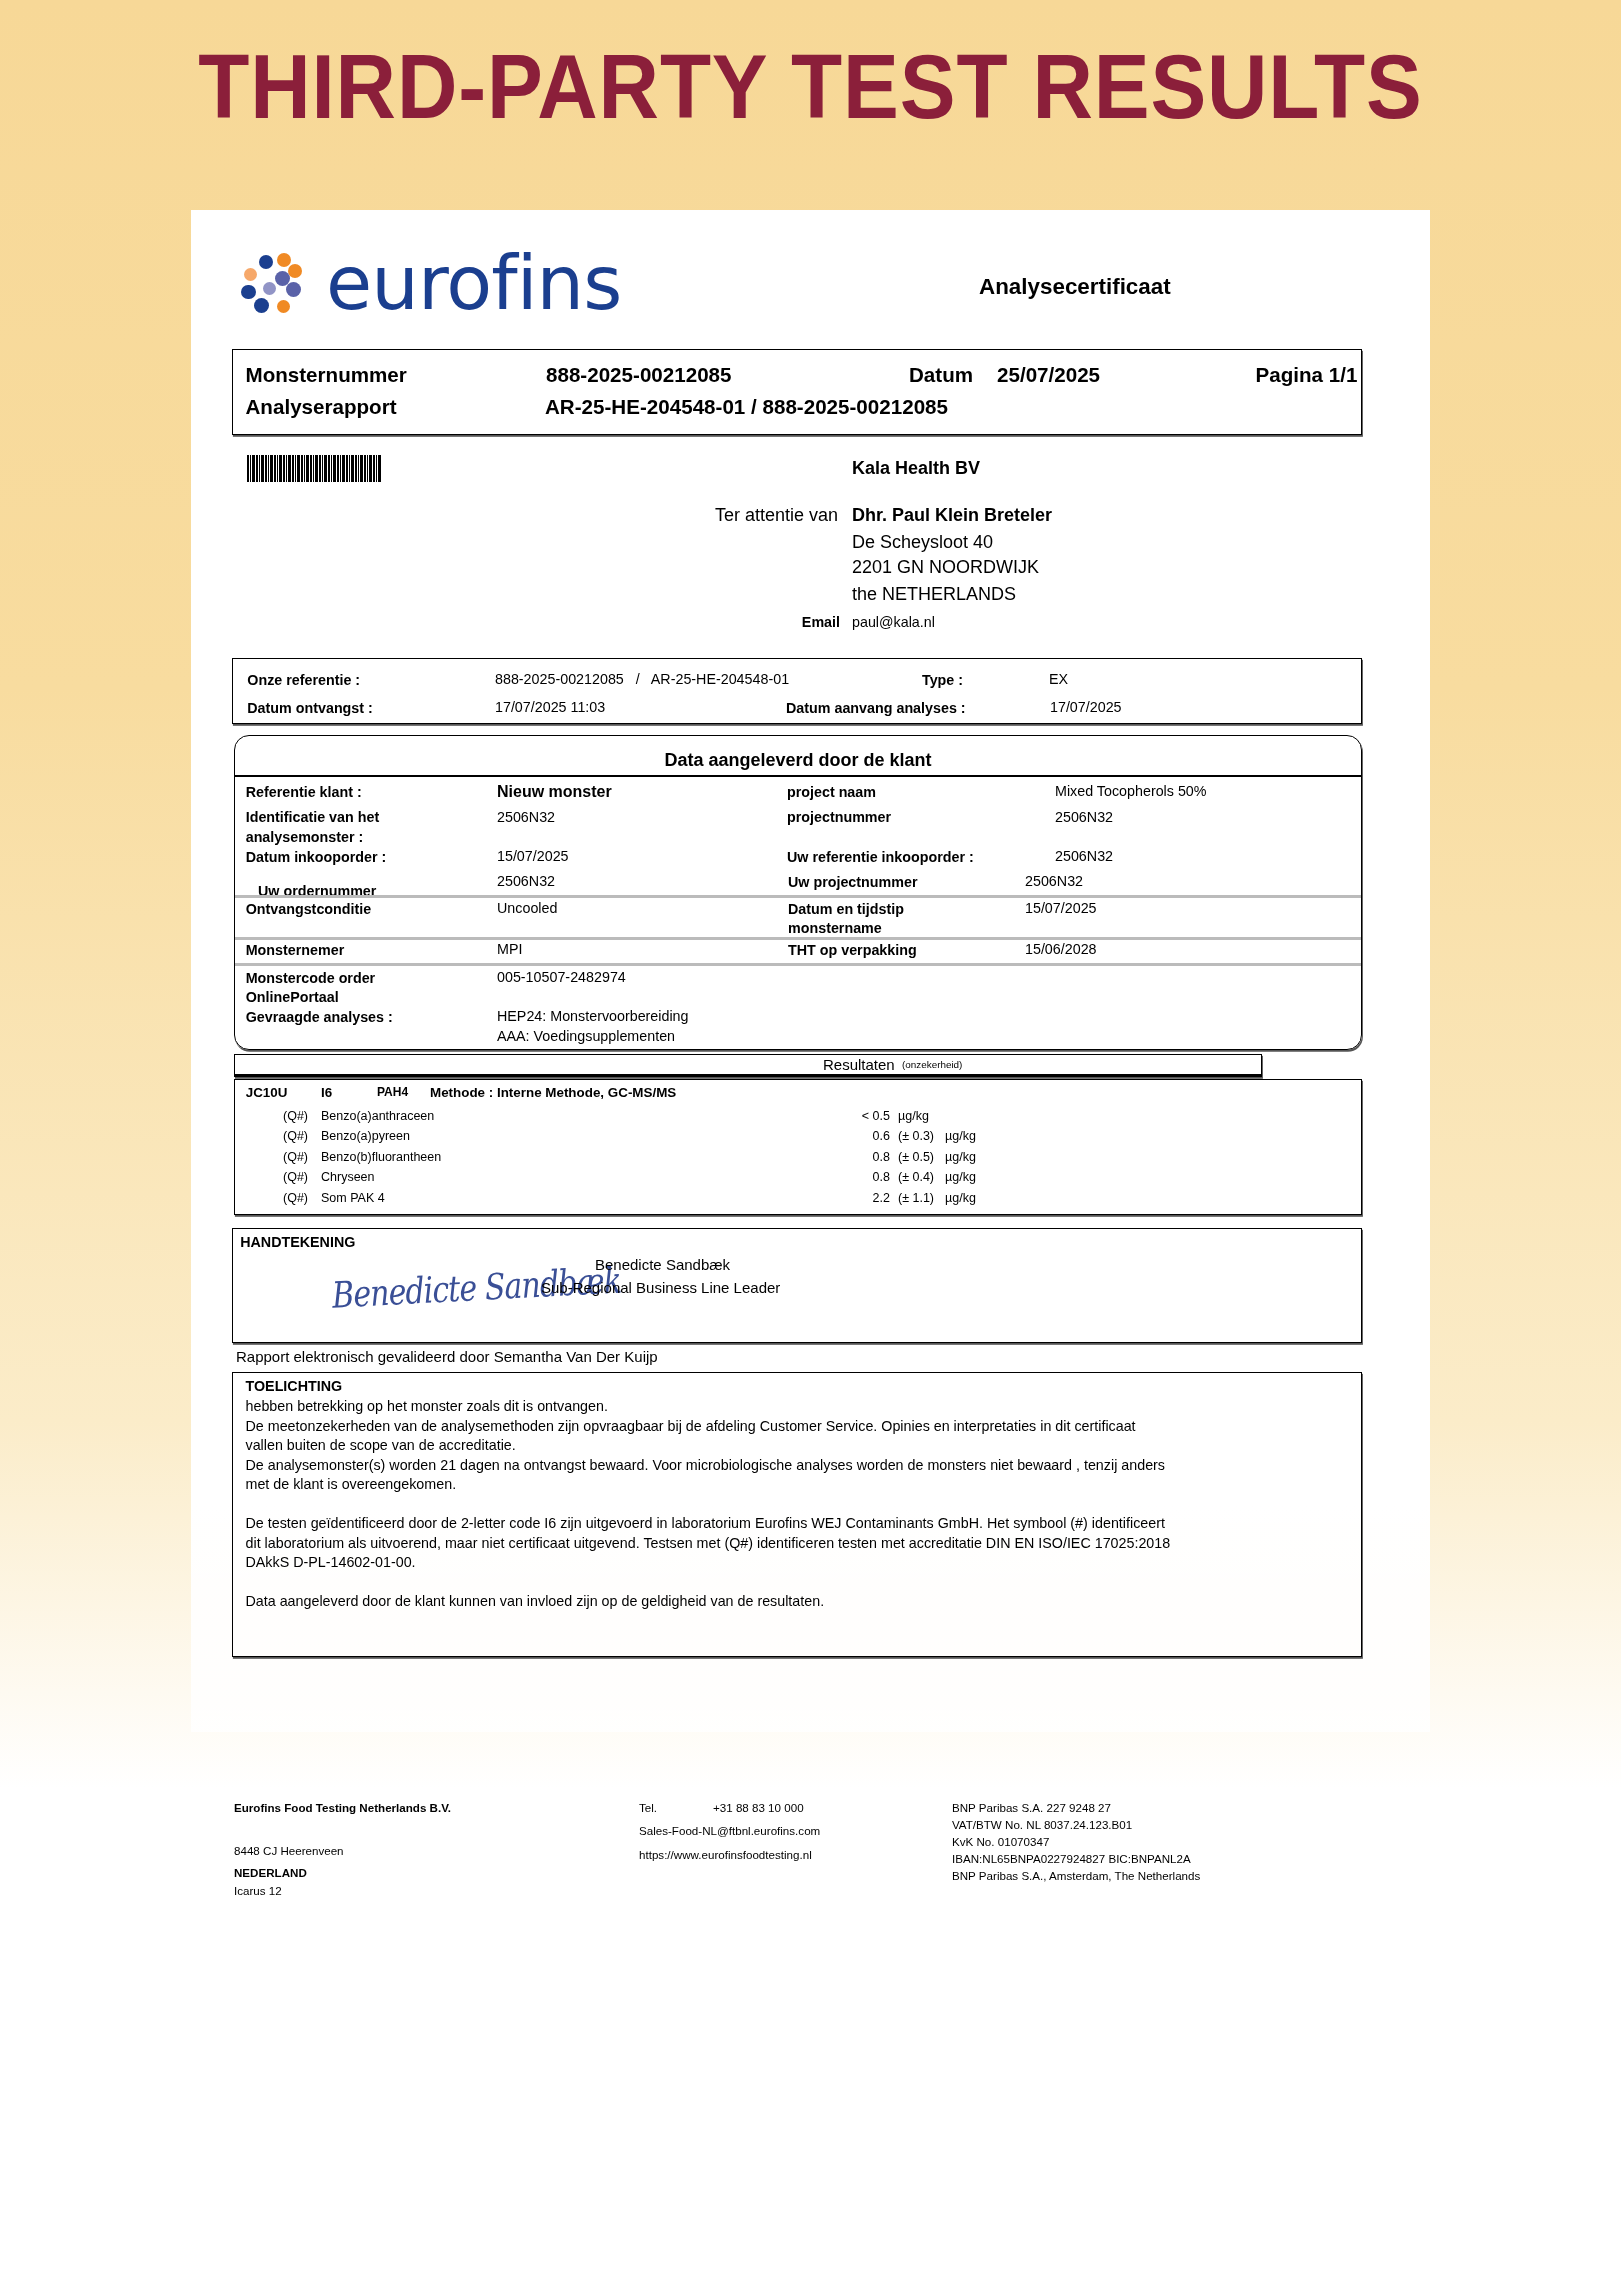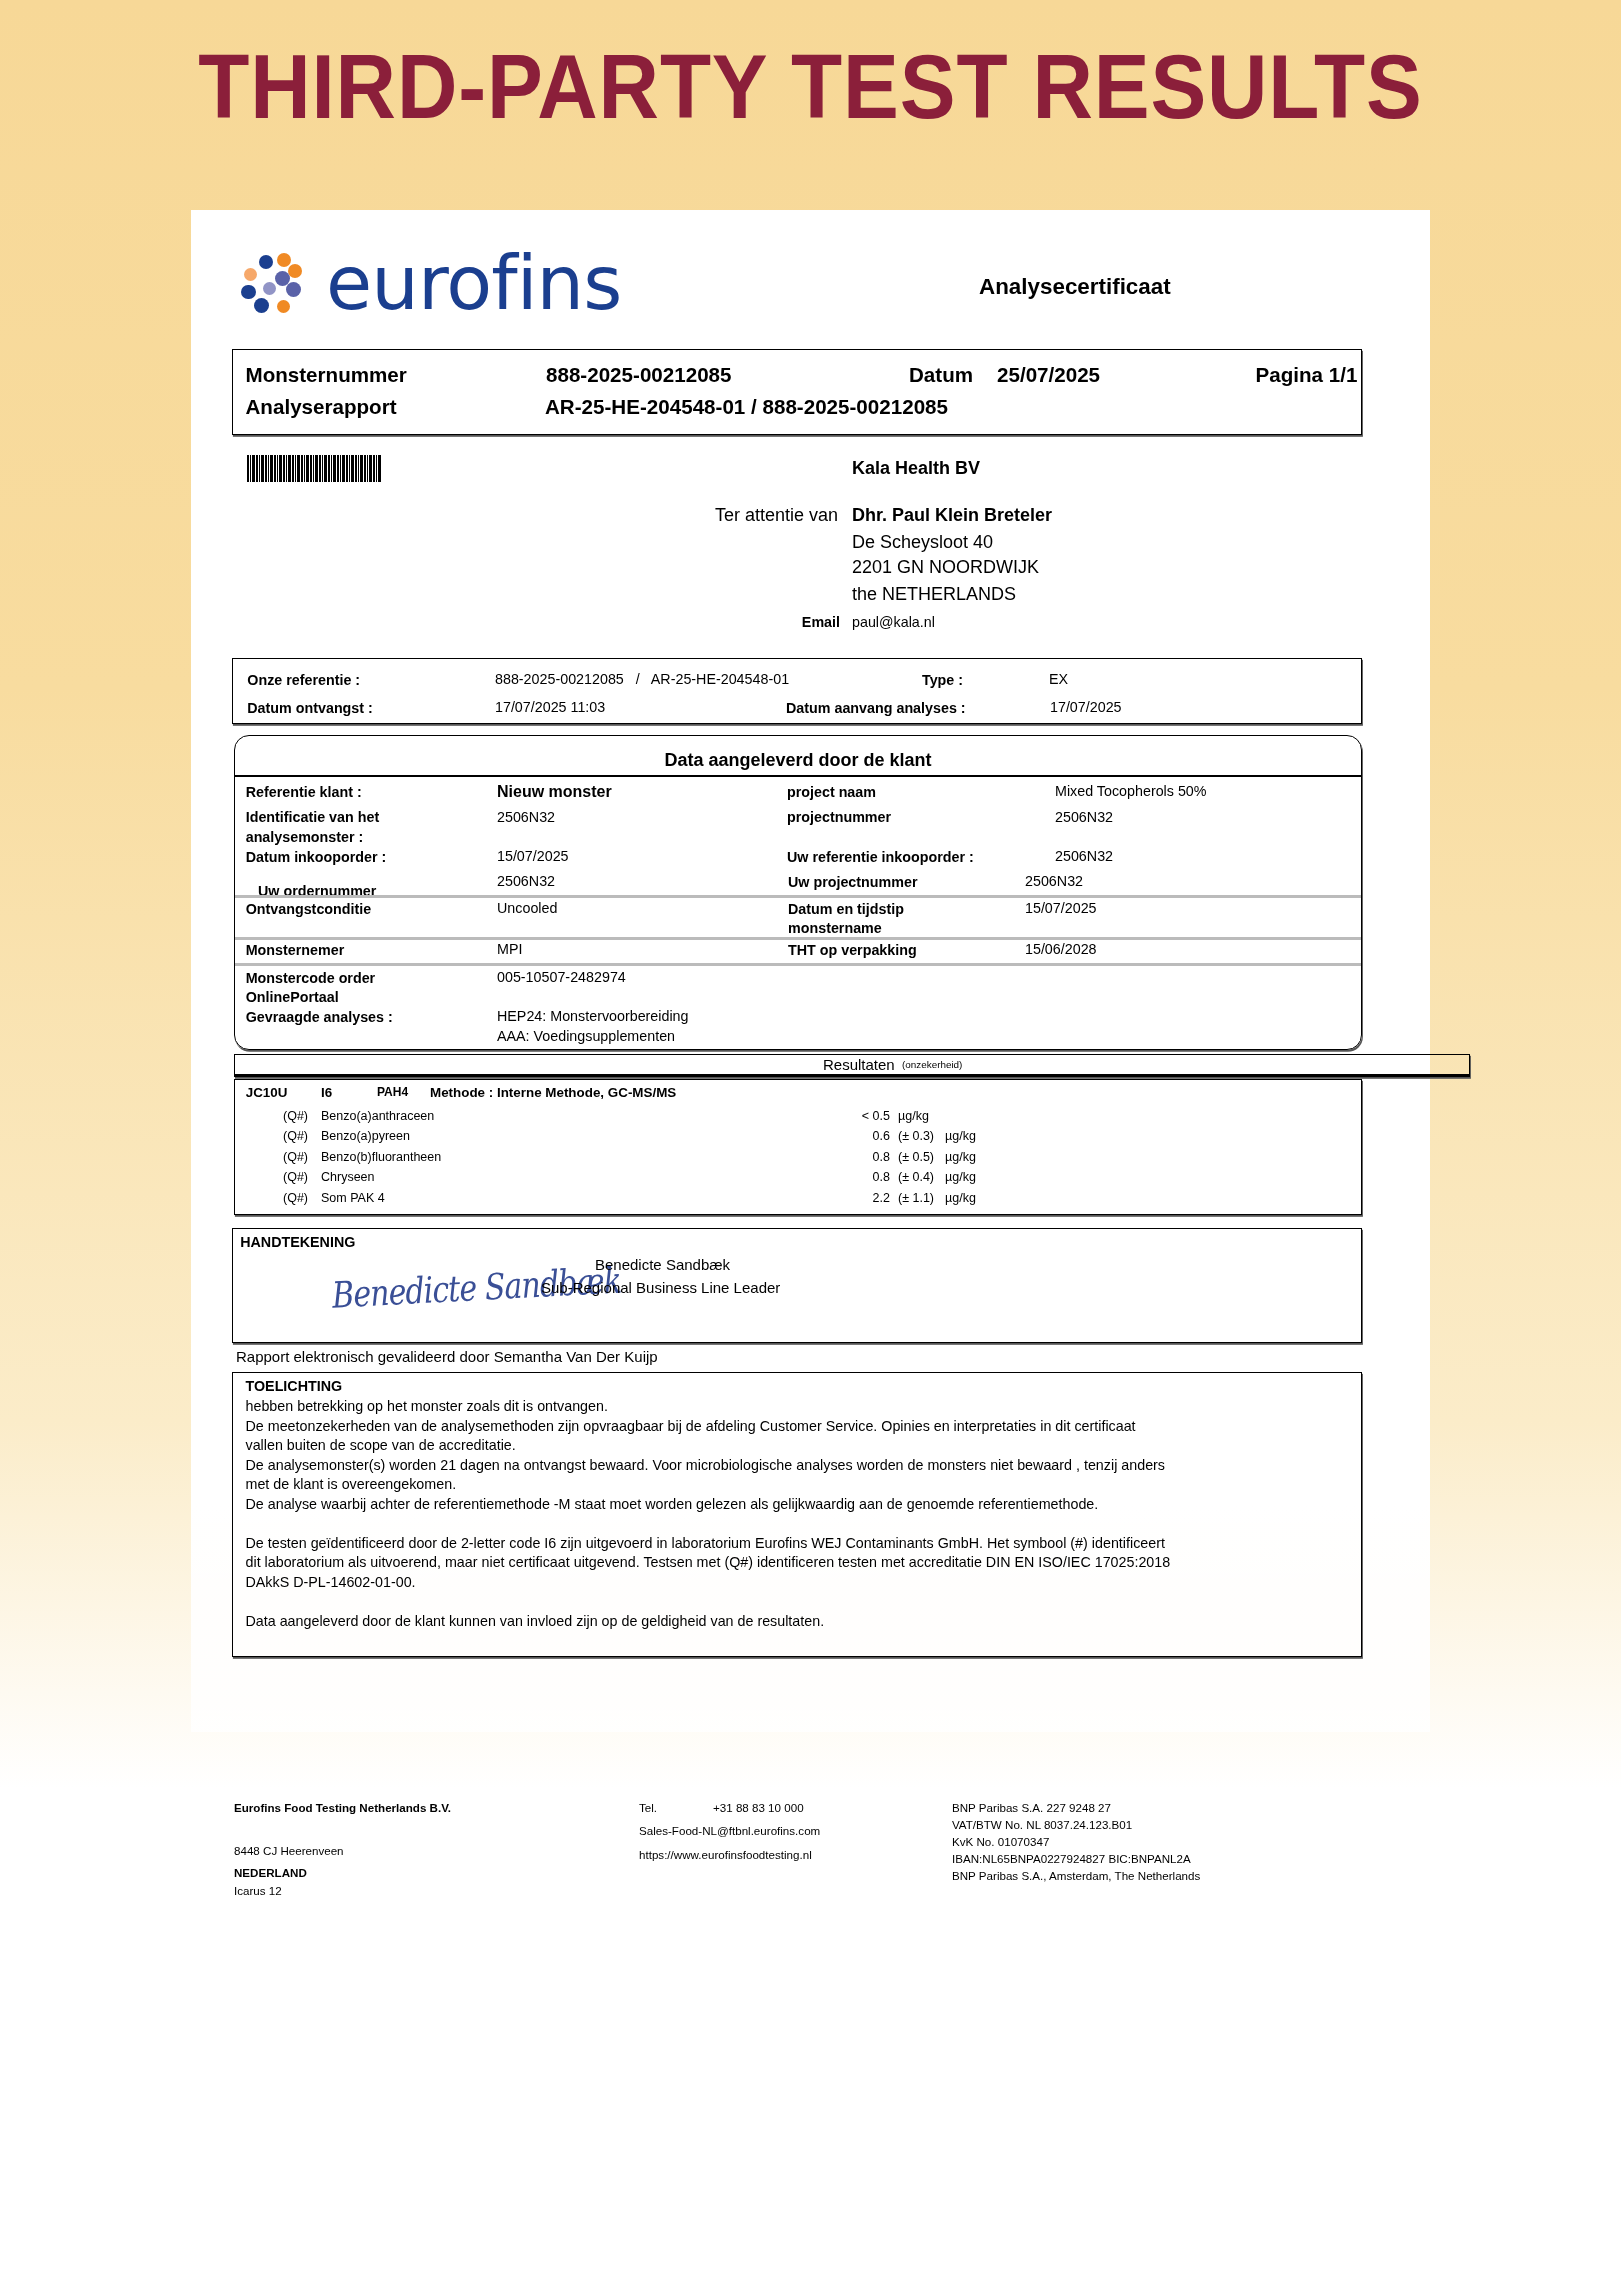--- a/index.html
+++ b/index.html
@@ -32,21 +32,21 @@
   .hdr-box .lbl { font-size: 20.6px; font-weight: bold; }
   .ref-box { left: 41px; top: 448px; width: 1130px; height: 66px; }
   .ref-box .t { font-size: 14.3px; }
   .b { font-weight: bold; }
 
   .client-box { left: 43px; top: 525px; width: 1128px; height: 315px; border-radius: 15px; }
   .client-box .title { position: absolute; left: 0; top: 0; width: 100%; height: 41px; border-bottom: 2.7px solid #000; text-align: center; font-size: 18px; font-weight: bold; line-height: 48px; }
   .client-box .t { font-size: 14.3px; }
   .hline { position: absolute; left: 0; width: 100%; height: 2.7px; background: #bbb; }
 
-  .res-head { left: 43px; top: 844px; width: 1236px; height: 23px; border: 1.8px solid #000; border-bottom: 3.6px solid #000; }
+  .res-head { left: 43px; top: 844px; width: 1028px; height: 23px; border: 1.8px solid #000; border-bottom: 3.6px solid #000; }
   .res-box { left: 43px; top: 869px; width: 1128px; height: 136px; }
   .res-box .t { font-size: 12.5px; }
 
   .sig-box { left: 41px; top: 1018px; width: 1130px; height: 115px; }
   .note-box { left: 41px; top: 1162px; width: 1130px; height: 285px; }
   .note-box .t { font-size: 14.3px; line-height: 19.5px; }
   .footer .t { font-size: 11.6px; }
 </style>
 </head>
 <body>
@@ -208,21 +208,20 @@
   <span class="abs" style="left:45px;top:1138px;font-size:15px;">Rapport elektronisch gevalideerd door Semantha Van Der Kuijp</span>
 
   <div class="box note-box">
     <span class="abs b" style="left:12.5px;top:5.4px;font-size:14.3px;">TOELICHTING</span>
     <div style="position:absolute;left:12.5px;top:24px;">
       <div class="t">hebben betrekking op het monster zoals dit is ontvangen.</div>
       <div class="t">De meetonzekerheden van de analysemethoden zijn opvraagbaar bij de afdeling Customer Service. Opinies en interpretaties in dit certificaat</div>
       <div class="t">vallen buiten de scope van de accreditatie.</div>
       <div class="t">De analysemonster(s) worden 21 dagen na ontvangst bewaard.  Voor microbiologische analyses worden de monsters niet bewaard , tenzij anders</div>
       <div class="t">met de klant is overeengekomen.</div>
-      <div class="t">De analyse waarbij achter de referentiemethode -M staat moet worden gelezen als gelijkwaardig aan de genoemde referentiemethode.</div>
       <div class="t" style="height:19.5px;"></div>
       <div class="t">De testen geïdentificeerd door de 2-letter code I6 zijn uitgevoerd in laboratorium Eurofins WEJ Contaminants GmbH. Het symbool (#) identificeert</div>
       <div class="t">dit laboratorium als uitvoerend, maar niet certificaat uitgevend. Testsen met (Q#) identificeren testen met accreditatie DIN EN ISO/IEC 17025:2018</div>
       <div class="t">DAkkS D-PL-14602-01-00.</div>
       <div class="t" style="height:19.5px;"></div>
       <div class="t">Data aangeleverd door de klant kunnen van invloed zijn op de geldigheid van de resultaten.</div>
     </div>
   </div>
 </div>
 

